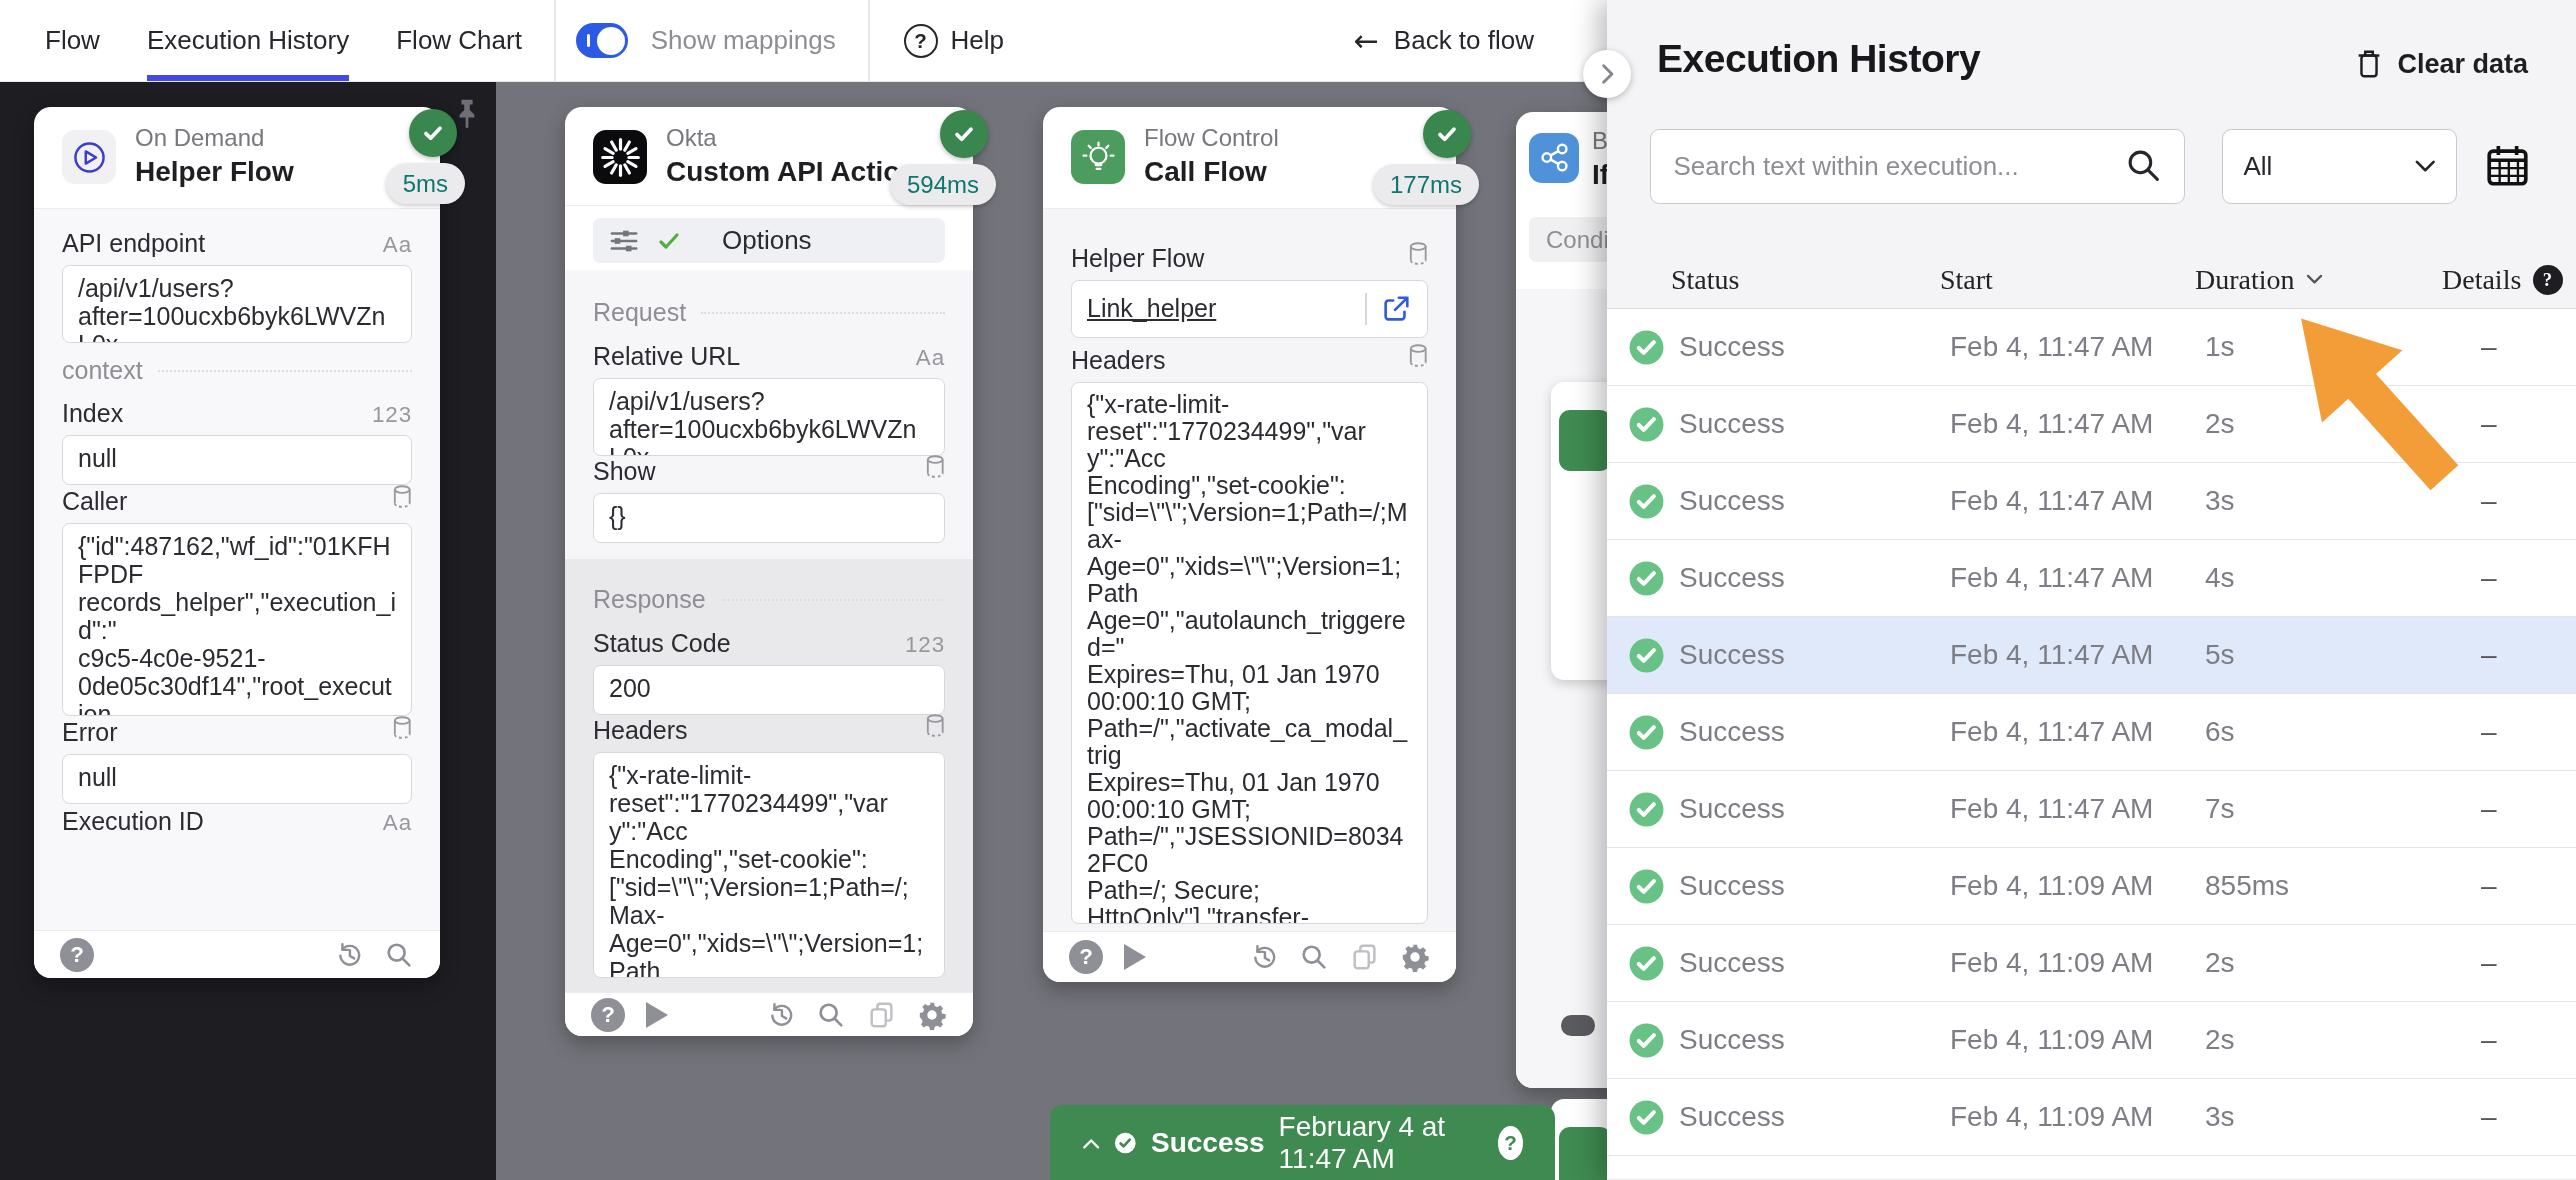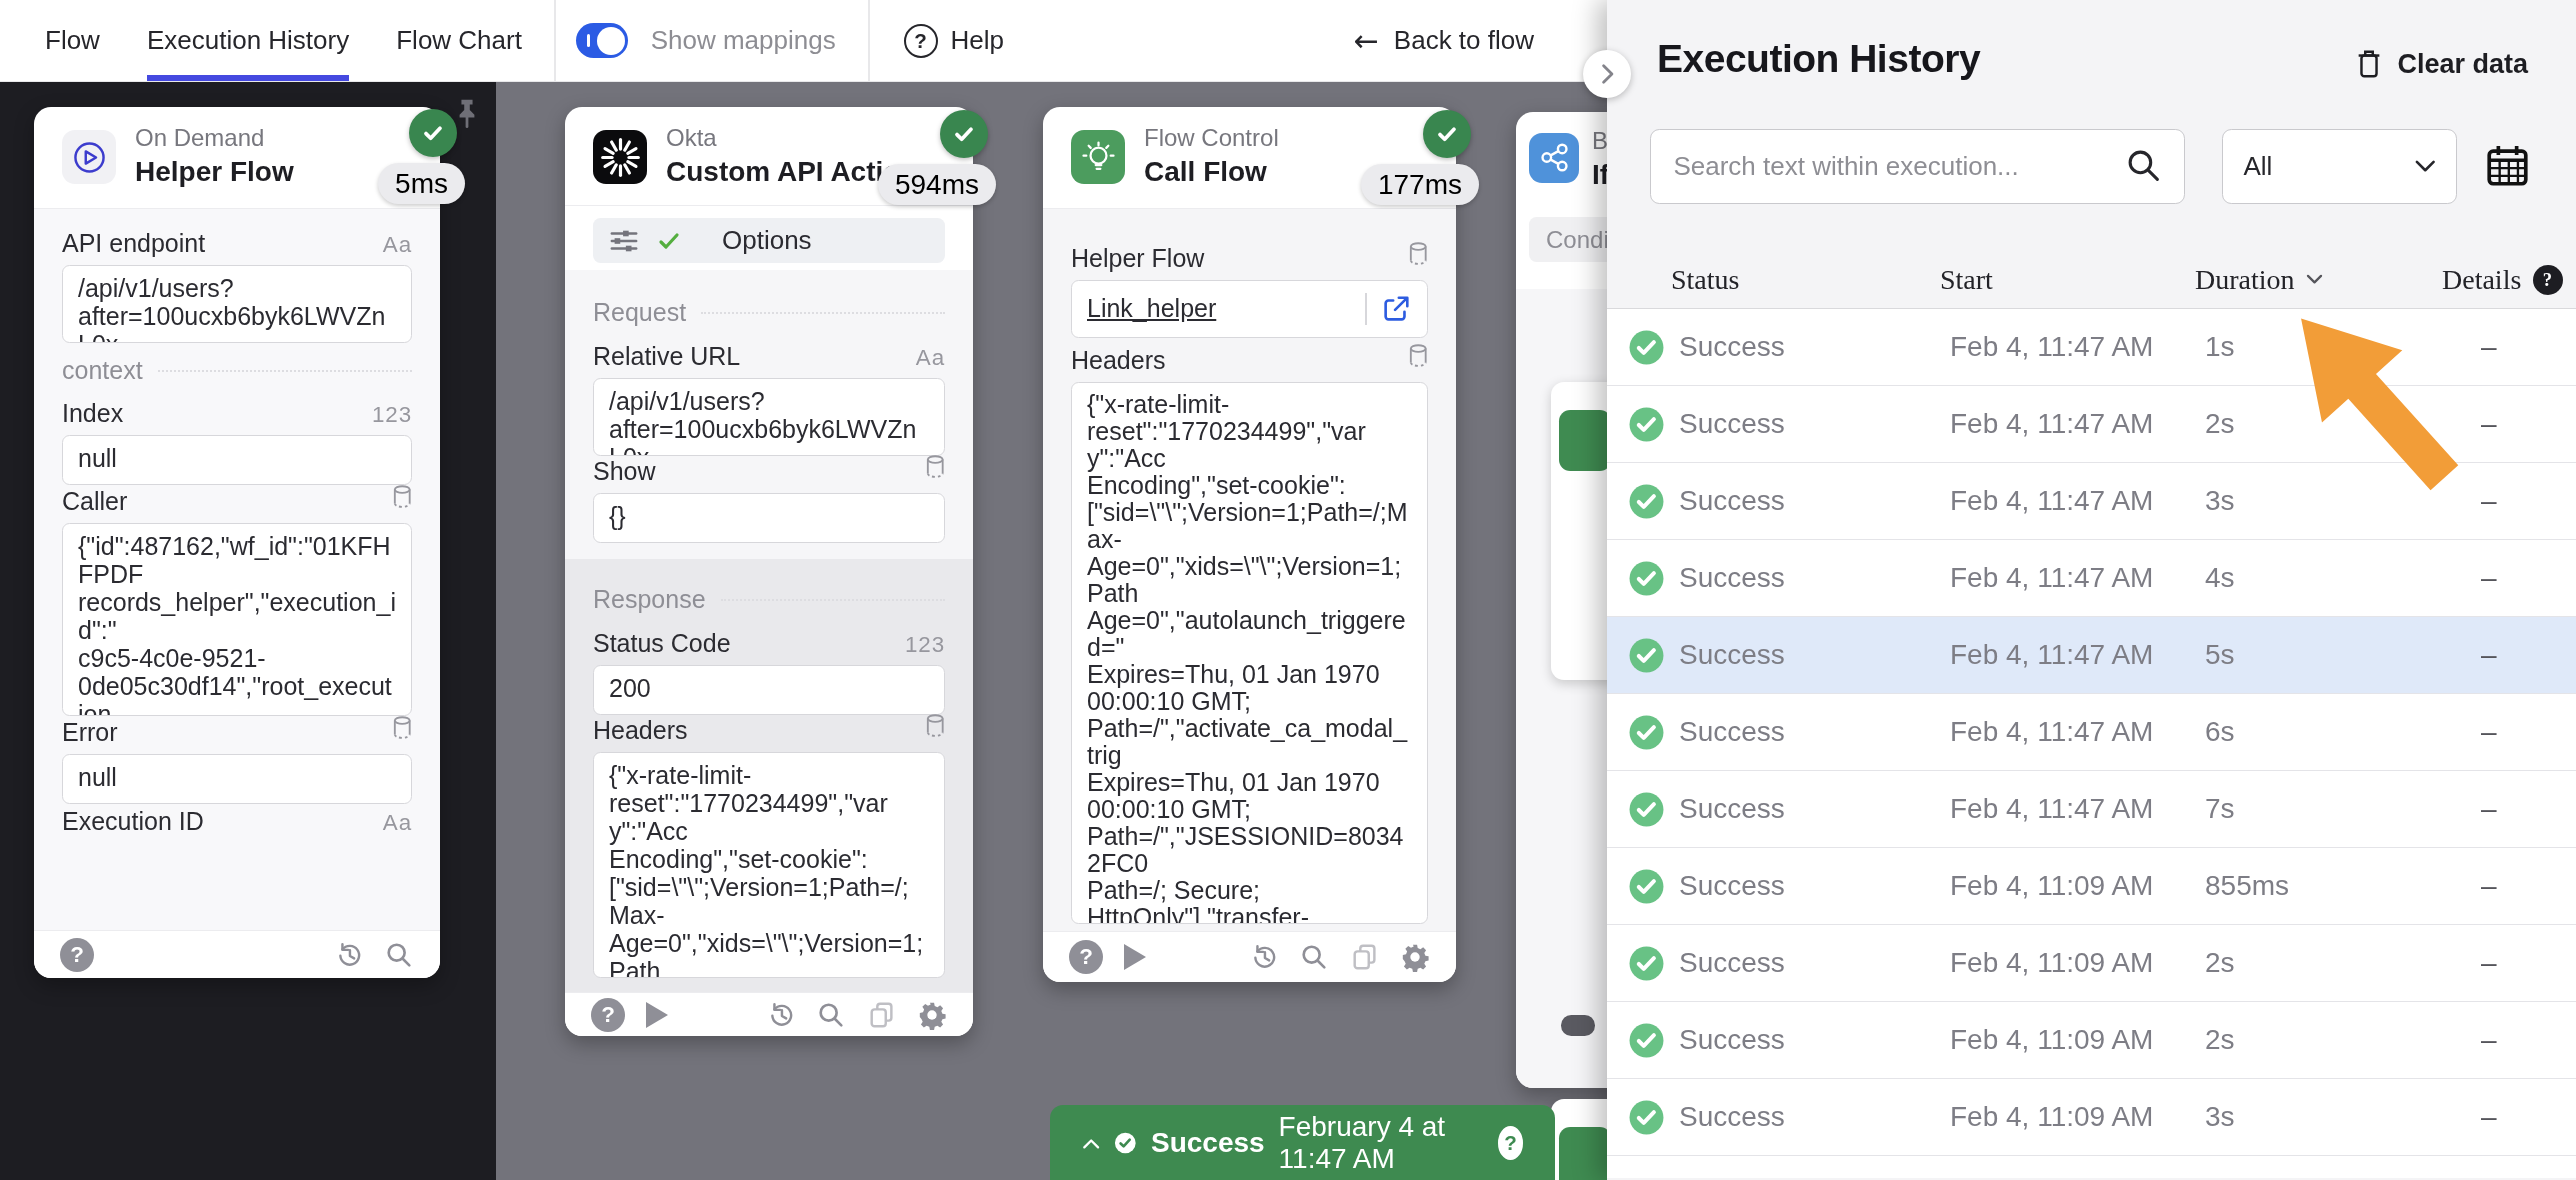--- a/index.html
+++ b/index.html
@@ -35,22 +35,22 @@
 
   .card { position:absolute; background:#fff; border-radius:17px; box-shadow:0 7.5px 20.5px rgba(0,0,0,.28); }
   .card-head { position:absolute; left:0; top:0; right:0; height:102px; border-bottom:1.9px solid #ececef; }
   .app-icon { position:absolute; left:28px; top:23px; width:54px; height:54px; border-radius:13px;
               display:flex; align-items:center; justify-content:center; }
   .head-text { position:absolute; left:101px; top:15px; }
   .app-name { font-size:24px; color:#77777e; line-height:32px; }
   .card-title { font-size:28px; font-weight:600; color:#1e1e23; line-height:35px; white-space:nowrap; }
   .check-badge { position:absolute; width:48px; height:48px; border-radius:50%; background:#39864f;
                  display:flex; align-items:center; justify-content:center; box-shadow:0 1.9px 5.6px rgba(0,0,0,.25); }
-  .ms-pill { position:absolute; height:41px; border-radius:20.5px; background:#ebebee; color:#000000;
-             font-size:28px; display:flex; align-items:center; padding:0 17px; box-shadow:0 1.9px 4.7px rgba(0,0,0,.2); }
+  .ms-pill { position:absolute; height:41px; border-radius:20.5px; background:#ebebee; color:#0f766e;
+             font-size:24px; display:flex; align-items:center; padding:0 17px; box-shadow:0 1.9px 4.7px rgba(0,0,0,.2); }
   .pin-icon { position:absolute; }
 
   .card-body { position:absolute; left:0; right:0; }
   .field { position:absolute; left:28px; right:28px; }
   .frow { display:flex; justify-content:space-between; align-items:flex-end; height:28px; margin-bottom:6.5px; }
   .flabel { font-size:25px; color:#2b2b31; }
   .fbadge { font-size:22.4px; color:#97979e; letter-spacing:0.9px; }
   .fbox { background:#fff; border:1.9px solid #d7d7db; border-radius:7.5px; padding:8.4px 15px; overflow:hidden; }
   .fval { display:block; font-size:25px; line-height:28px; color:#2b2b31; white-space:pre-line;
           word-break:break-all; }

